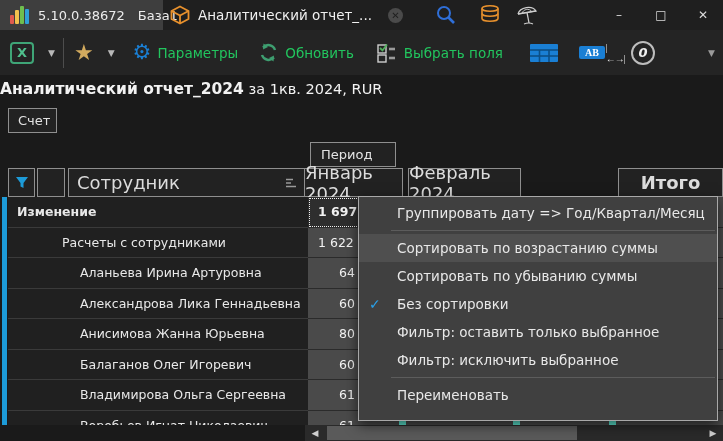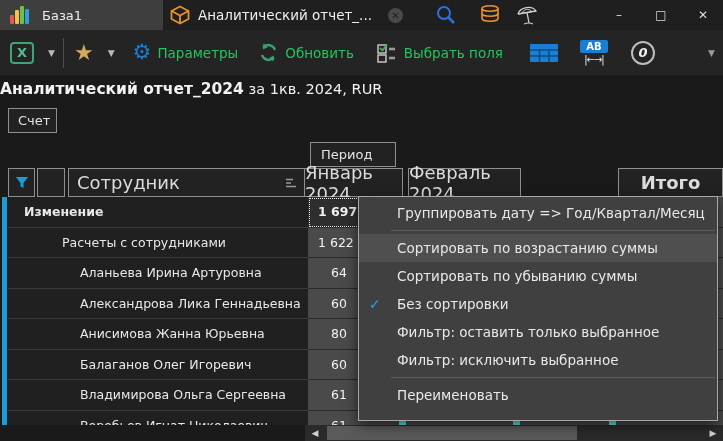--- a/index.html
+++ b/index.html
@@ -22,21 +22,21 @@
 
   
   .toolbar { position:absolute; left:0; top:30px; width:723px; height:45px; background:#242424; display:flex; align-items:center; padding-left:10px; }
   .ti { display:flex; align-items:center; gap:6px; margin-right:10px; cursor:pointer; }
   .ti-label { font-size:13.5px; color:#22c55e; }
   .caret { color:#b9b9b9; font-size:9px; margin:0 4px; }
   .vsep { width:1px; height:30px; background:#4d4d4d; margin:0 10px 0 4px; }
   .xl-box { width:24px; height:22px; border:2px solid #3fa577; border-radius:4px; color:#4fc08d; font-weight:bold; font-size:13px; display:flex; align-items:center; justify-content:center; }
   .star { color:#d2aa5e; font-size:22px; line-height:22px; }
   .gear { color:#1a7fd4; font-size:21px; line-height:21px; }
-  .ab-ico { width:30px; display:flex; flex-direction:column; align-items:center; gap:1px; }
+  .ab-ico { width:30px; display:flex; flex-direction:row; align-items:center; gap:1px;font-family:Liberation Serif, serif; }
   .ab-top { background:#1a7fd4; color:#fff; font-size:10px; font-weight:bold; padding:1px 6px; border-radius:2px; }
   .ab-bottom { color:#e8e8e8; font-size:10px; letter-spacing:-1px; }
   .zero-ico { width:24px; height:24px; border:2px solid #bdbdbd; border-radius:50%; position:relative; display:flex; align-items:center; justify-content:center; color:#efefef; font-size:13px; font-weight:bold; font-style:italic; }
   .tb-caret-end { position:absolute; right:8px; top:48px; color:#9a9a9a; font-size:9px; }
 
   
   .report-title { position:absolute; left:0; top:80px; width:651px; text-align:left; font-size:14.5px; color:#f2f2f2; }
   .report-title b { font-size:15.5px; }
 
   
@@ -49,31 +49,31 @@
   .hcell { position:absolute; top:0; height:29px; border:1px solid #8f8f8f; background:#222; display:flex; align-items:center; }
   .hbtn { cursor:pointer; justify-content:center; }
   .itogo { font-weight:bold; justify-content:center; }
   .colhead { justify-content:center; }
 
   
   .rows { position:absolute; left:0; top:197px; width:723px; height:228px; overflow:hidden; }
   .leftbar { position:absolute; left:2px; top:0; width:5px; height:228px; background:#1d9bd8; }
   .row { position:absolute; left:8px; width:715px; height:30.5px; display:flex; }
   .ncell { width:300px; height:100%; display:flex; align-items:center; font-size:12.5px; color:#e8e8e8; border-bottom:1px solid #3a3a3a; background:#202020; }
-  .ncell.lvl0 { padding-left:16px; font-weight:bold; }
+  .ncell.lvl0 { padding-left:9px; font-weight:bold; }
   .ncell.lvl1 { padding-left:54px; }
   .ncell.lvl2 { padding-left:72px; }
   .vcell { height:100%; background:#4a4a4a; border-right:7px solid #5eead4; border-bottom:1px solid #2b2b2b; display:flex; align-items:center; font-size:12.5px; color:#f2f2f2; }
   .vcell.jan { width:98px; }
   .vcell.feb { width:114px; }
   .vcell.mar { width:96px; }
   .vcell.tot { width:107px; border-right:none; }
   .row.lvl0 .vcell.jan { background:#2e2e2e; outline:1px dotted #f0f0f0; outline-offset:-2px; font-weight:bold; }
   .vcell .val { padding-left:10px; white-space:nowrap; }
-  .row.lvl2 .vcell .val { padding-left:23px; }
+  .row.lvl2 .vcell .val { padding-left:31px; }
 
   
   .cmenu { position:absolute; left:358px; top:196px; width:360px; height:225px; background:#404040; border:1px solid #a8a8a8; box-shadow:0 4px 12px rgba(0,0,0,.6); padding-top:2px; z-index:5; }
   .mi { height:28px; display:flex; align-items:center; padding-left:38px; font-size:13.5px; color:#e8e8e8; position:relative; cursor:pointer; }
   .mi.hl { background:#4f4f4f; }
   .mi .chk { position:absolute; left:10px; color:#2aa0e8; font-size:14px; font-weight:bold; }
   .msep { height:1px; background:#5c5c5c; margin:3px 2px 3px 32px; }
 
   
   .hscroll { position:absolute; left:305px; top:425px; width:418px; height:16px; background:#2a2a2a; }
@@ -87,20 +87,21 @@
 <div class="window">
 
   <div class="titlebar">
     <div class="tb-left">
       <span class="app-logo">
         <i style="height:9px;background:#e05a4e"></i>
           <i style="height:14px;background:#f2c14e"></i>
           <i style="height:18px;background:#6fbf4e"></i>
           <i style="height:15px;background:#2f9fd8"></i>
       </span>
+      <span class="ver">5.10.0.38672</span>
       <span class="base">База1</span>
     </div>
     <div class="tab">
       <span>
         <svg width="20" height="20" viewBox="0 0 20 20">
             <polygon points="10,1.5 18.5,6 18.5,14 10,18.5 1.5,14 1.5,6" fill="none" stroke="#e8912d" stroke-width="1.8"></polygon>
             <polyline points="1.5,6 10,10.5 18.5,6" fill="none" stroke="#e8912d" stroke-width="1.8"></polyline>
             <line x1="10" y1="10.5" x2="10" y2="18.5" stroke="#e8912d" stroke-width="1.8"></line>
           </svg>
       </span>

